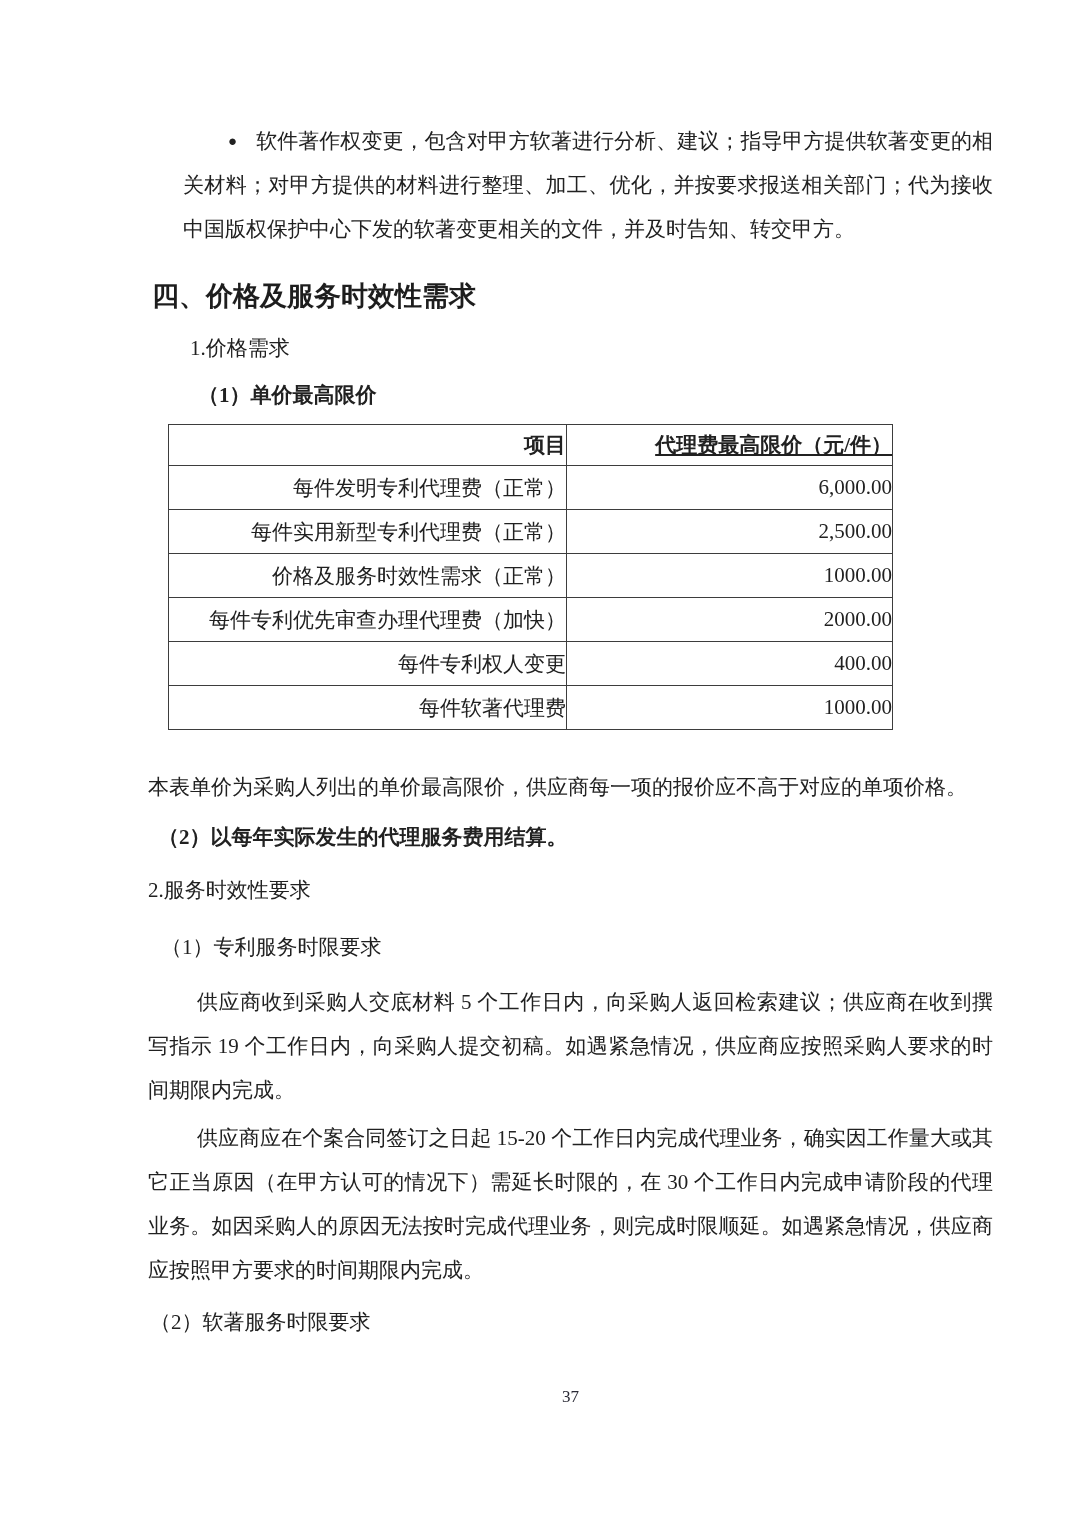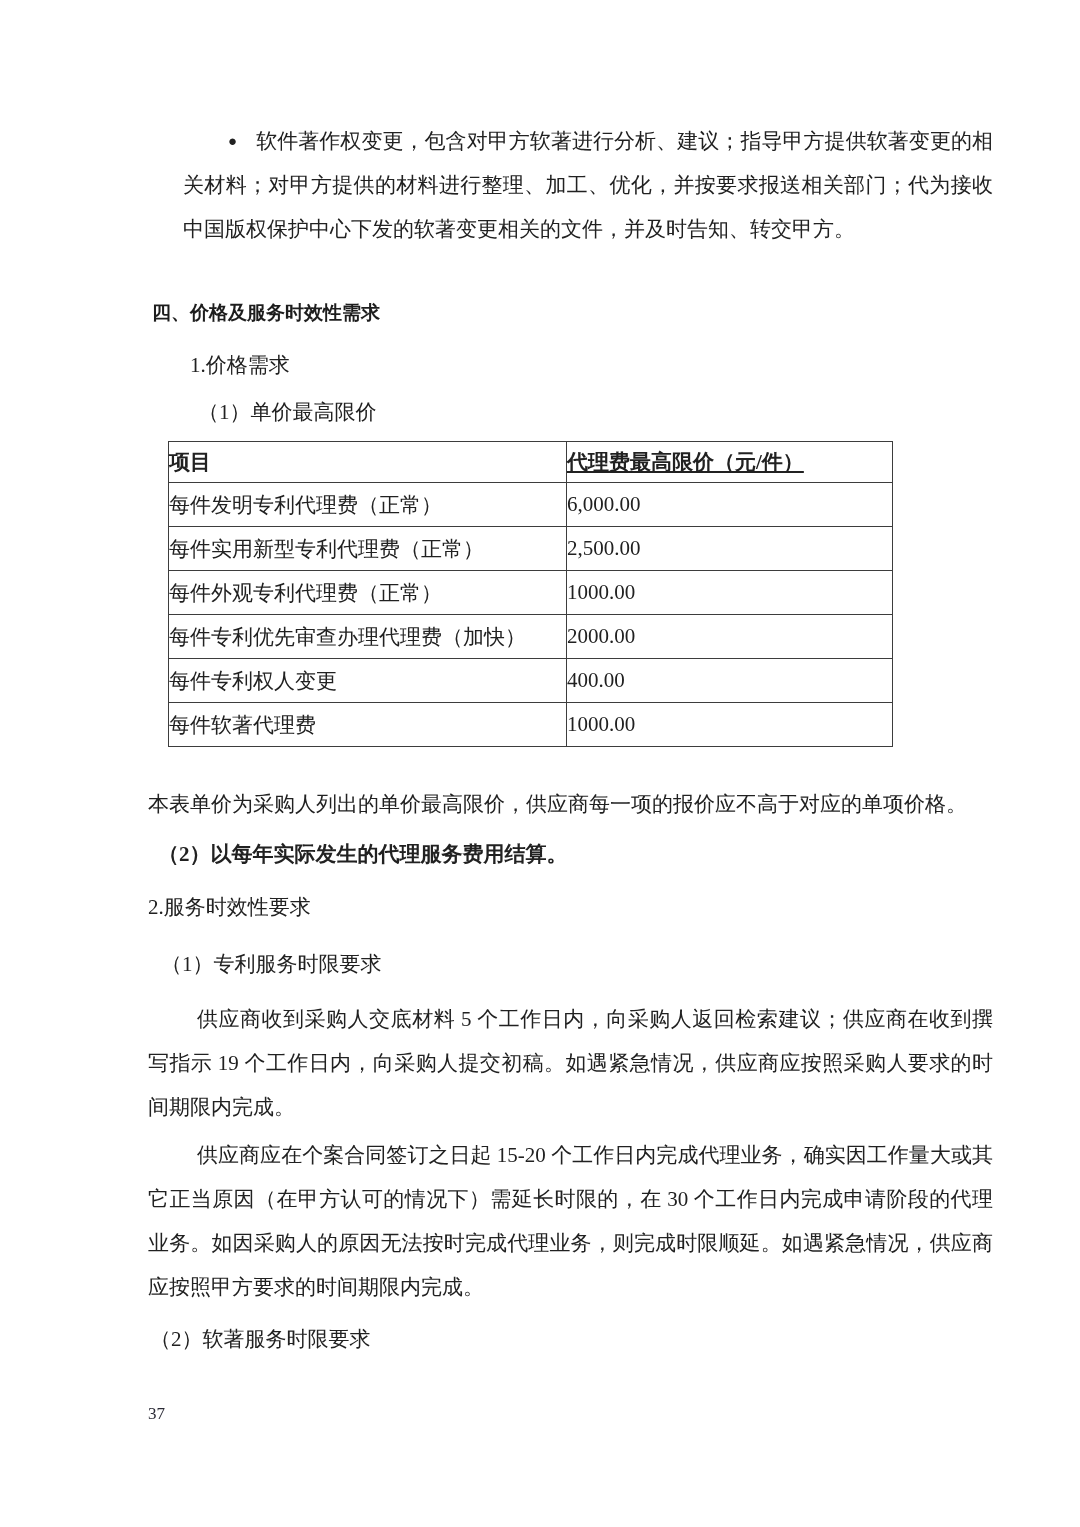--- a/index.html
+++ b/index.html
@@ -26,55 +26,55 @@
     text-indent: 45px;
   }
   .bullet-marker {
     font-size: 15px;
     margin-right: 19px;
     vertical-align: 2px;
   }
   .h1 {
     font-family: "Liberation Sans", "DejaVu Sans", sans-serif;
     font-weight: bold;
-    font-size: 19px;
+    font-size: 27px;
     line-height: 36px;
-    margin: 44px 0 0 4px;
+    margin: 27px 0 0 4px;
     color: #1d1d1d;
   }
   .sub-price   { margin: 12px 0 0 42px; }
-  .point-unit  { margin: 3px 0 0 50px; }
+  .point-unit  { margin: 3px 0 0 50px; font-weight: bold; }
   .price-table {
     border-collapse: collapse;
     margin: 7px 0 0 20px;
   }
   .price-table td, .price-table th {
     border: 1.5px solid #3d3d3d;
-    text-align: left;
+    text-align: right;
     vertical-align: middle;
     font-size: 21px;
     font-weight: normal;
     padding: 0;
   }
   .price-table th { font-weight: bold; height: 40px; }
   .price-table td { height: 43px; }
   .col-item  { width: 397px; }
   .col-price { width: 325px; text-decoration: underline; }
   .price-value { font-size: 20px; }
   .note        { margin-top: 35px; width: 880px; }
   .point-settle{ margin: 6px 0 0 10px; font-weight: bold; }
   .sub-service { margin: 9px 0 0 0; }
   .point-patent{ margin: 13px 0 0 13px; }
   .body-para   { text-indent: 49px; }
   .para-first  { margin-top: 11px; }
   .para-second { margin-top: 4px; }
   .point-soft  { margin: 8px 0 0 2px; }
   .page-number {
     margin-top: 42px;
-    text-align: left;
+    text-align: center;
     font-size: 17px;
     line-height: 22px;
     color: #2a2a35;
   }
 </style>
 </head>
 <body>
 
 <div class="page">
   <div class="content">
@@ -95,21 +95,21 @@
       </tr>
       <tr>
         <td>每件发明专利代理费（正常）</td>
         <td class="price-value">6,000.00</td>
       </tr>
       <tr>
         <td>每件实用新型专利代理费（正常）</td>
         <td class="price-value">2,500.00</td>
       </tr>
       <tr>
-        <td>每件外观专利代理费（正常）</td>
+        <td>价格及服务时效性需求（正常）</td>
         <td class="price-value">1000.00</td>
       </tr>
       <tr>
         <td>每件专利优先审查办理代理费（加快）</td>
         <td class="price-value">2000.00</td>
       </tr>
       <tr>
         <td>每件专利权人变更</td>
         <td class="price-value">400.00</td>
       </tr>

